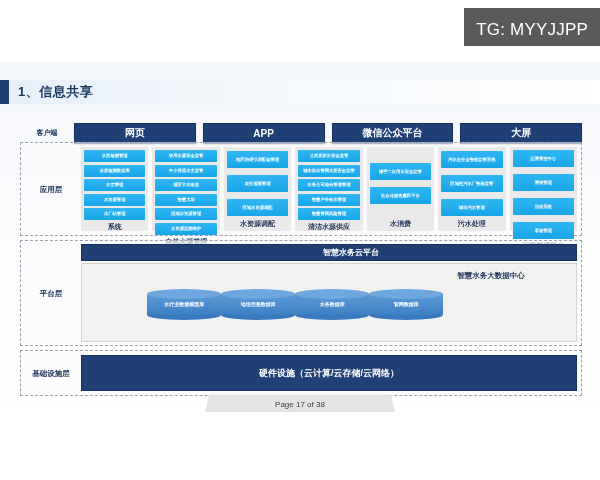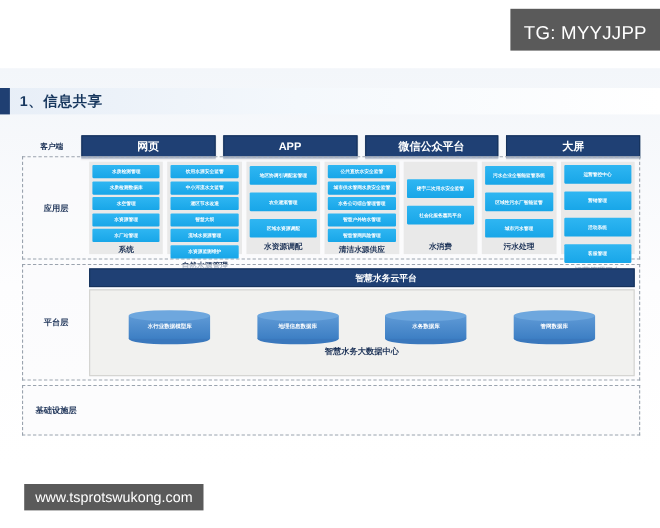--- a/index.html
+++ b/index.html
@@ -106,21 +106,21 @@
     position:absolute;left:60px;top:3px;right:4px;bottom:3px;
     display:flex;flex-direction:column;gap:2px;
   }
   .plat-band{
     background:#1f4074;border:1px solid #16325c;
     color:#ffffff;font-size:8px;font-weight:bold;
     height:15px;display:flex;align-items:center;justify-content:center;padding-left:44px;
   }
   .plat-mid{
     flex:1 1 auto;background:#f1f1ef;border:1px solid #d2d2cf;
-    display:flex;flex-direction:column;justify-content:center;
+    display:flex;justify-content:center;
     padding:4px 0 2px 0;box-sizing:border-box;
   }
   .cyl-row{
     display:flex;justify-content:space-around;align-items:center;
     padding:0 14px;
   }
   .cyl{
     position:relative;width:74px;height:30px;
   }
   .cyl .body{
@@ -307,20 +307,23 @@
               <div class="lbl">管网数据库</div>
             </div>
           </div>
           <div class="plat-mid-caption">智慧水务大数据中心</div>
         </div>
       </div>
     </div>
 
     <div class="layer layer-infra">
       <div class="layer-label">基础设施层</div>
+      <div class="infra-inner">
+        <div class="infra-band">硬件设施（云计算/云存储/云网络）</div>
+      </div>
     </div>
 
   </div>
 
-
-  <div class="site-tag">www.tsprotswukong.com</div>
+  <div class="plaque">Page 17 of 38</div>
+
 
 </div>
 
 </body></html>

